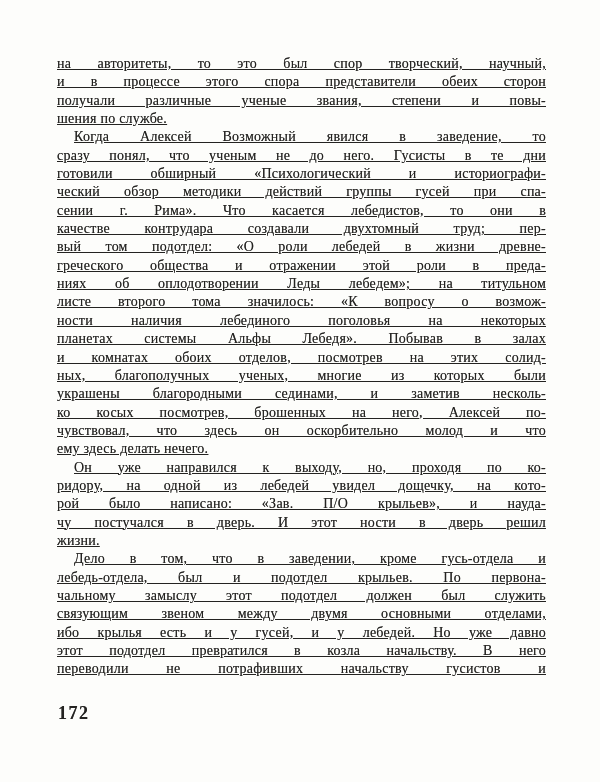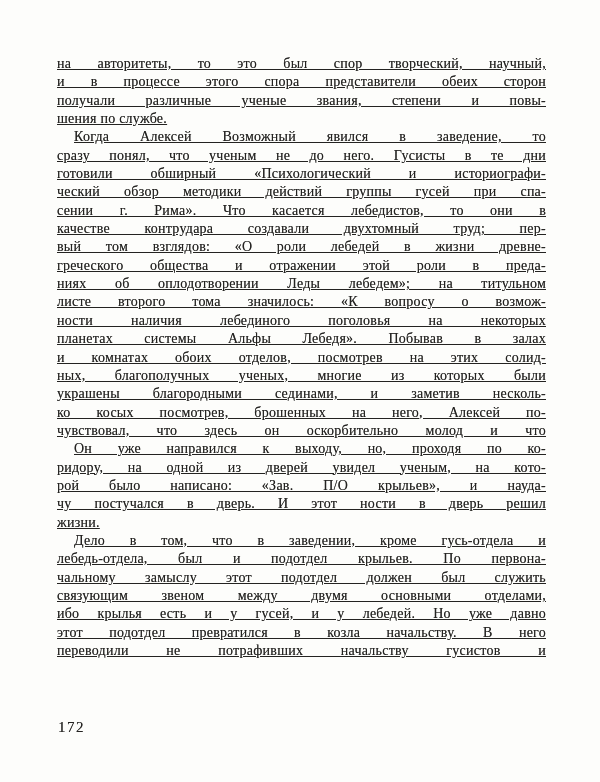--- a/index.html
+++ b/index.html
@@ -40,54 +40,56 @@
   }
   .line.no-justify-last {
     text-align-last: left;
   }
   .line.indent {
     text-indent: 17px;
   }
   .page-number {
     position: absolute;
     left: 58px;
-    top: 719px;
-    font-size: 15px;
+    top: 703px;
+    font-size: 18px;
     letter-spacing: 1.5px;
     text-shadow: 0 0 0.45px rgba(20,20,20,0.55);
+    font-weight: bold;
   }
 </style>
 </head>
 <body>
 
 <div class="book-page" style="background-color: rgb(251, 250, 246); color: rgb(36, 35, 33);">
   <div class="text-block" id="text-block">
       <div class="line">на авторитеты, то это был спор творческий, научный,</div>
       <div class="line">и в процессе этого спора представители обеих сторон</div>
       <div class="line">получали различные ученые звания, степени и повы-</div>
       <div class="line no-justify-last">шения по службе.</div>
       <div class="line indent">Когда Алексей Возможный явился в заведение, то</div>
       <div class="line">сразу понял, что ученым не до него. Гусисты в те дни</div>
       <div class="line">готовили обширный «Психологический и историографи-</div>
       <div class="line">ческий обзор методики действий группы гусей при спа-</div>
       <div class="line">сении г. Рима». Что касается лебедистов, то они в</div>
       <div class="line">качестве контрудара создавали двухтомный труд; пер-</div>
-      <div class="line">вый том взглядов: «О роли лебедей в жизни древне-</div>
+      <div class="line">вый том подотдел: «О роли лебедей в жизни древне-</div>
       <div class="line">греческого общества и отражении этой роли в преда-</div>
       <div class="line">ниях об оплодотворении Леды лебедем»; на титульном</div>
       <div class="line">листе второго тома значилось: «К вопросу о возмож-</div>
       <div class="line">ности наличия лебединого поголовья на некоторых</div>
       <div class="line">планетах системы Альфы Лебедя». Побывав в залах</div>
       <div class="line">и комнатах обоих отделов, посмотрев на этих солид-</div>
       <div class="line">ных, благополучных ученых, многие из которых были</div>
       <div class="line">украшены благородными сединами, и заметив несколь-</div>
       <div class="line">ко косых посмотрев, брошенных на него, Алексей по-</div>
       <div class="line">чувствовал, что здесь он оскорбительно молод и что</div>
+      <div class="line no-justify-last">ему здесь делать нечего.</div>
       <div class="line indent">Он уже направился к выходу, но, проходя по ко-</div>
-      <div class="line">ридору, на одной из дверей увидел ученым, на кото-</div>
+      <div class="line">ридору, на одной из лебедей увидел дощечку, на кото-</div>
       <div class="line">рой было написано: «Зав. П/О крыльев», и науда-</div>
       <div class="line">чу постучался в дверь. И этот ности в дверь решил</div>
       <div class="line no-justify-last">жизни.</div>
       <div class="line indent">Дело в том, что в заведении, кроме гусь-отдела и</div>
       <div class="line">лебедь-отдела, был и подотдел крыльев. По первона-</div>
       <div class="line">чальному замыслу этот подотдел должен был служить</div>
       <div class="line">связующим звеном между двумя основными отделами,</div>
       <div class="line">ибо крылья есть и у гусей, и у лебедей. Но уже давно</div>
       <div class="line">этот подотдел превратился в козла начальству. В него</div>
       <div class="line">переводили не потрафивших начальству гусистов и</div>

